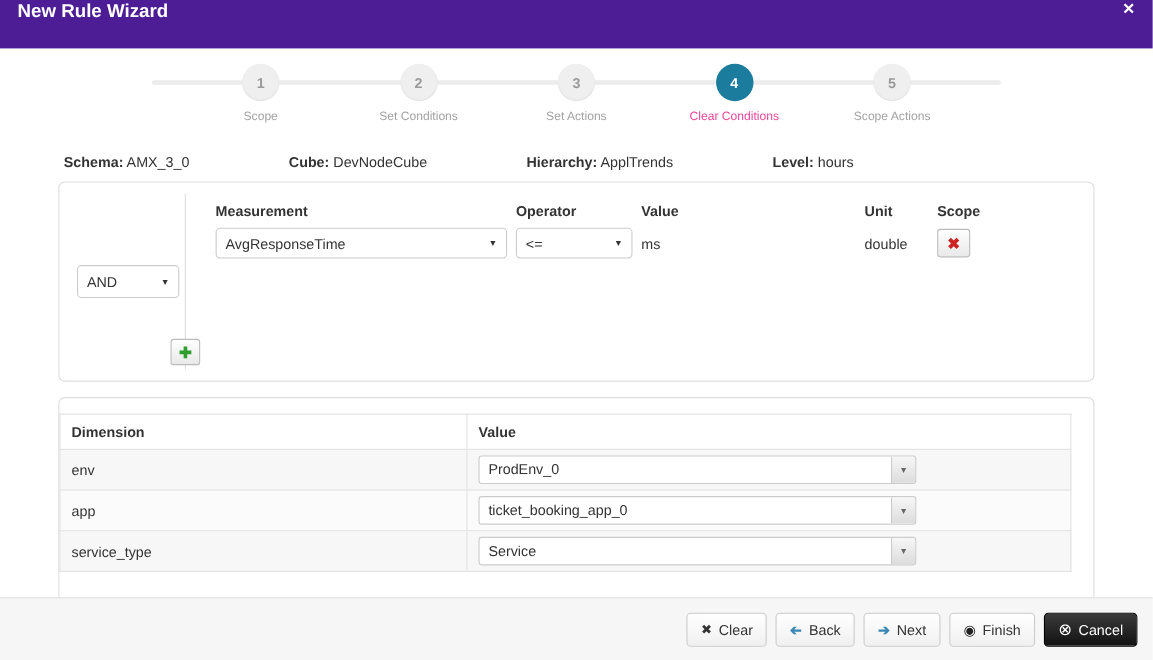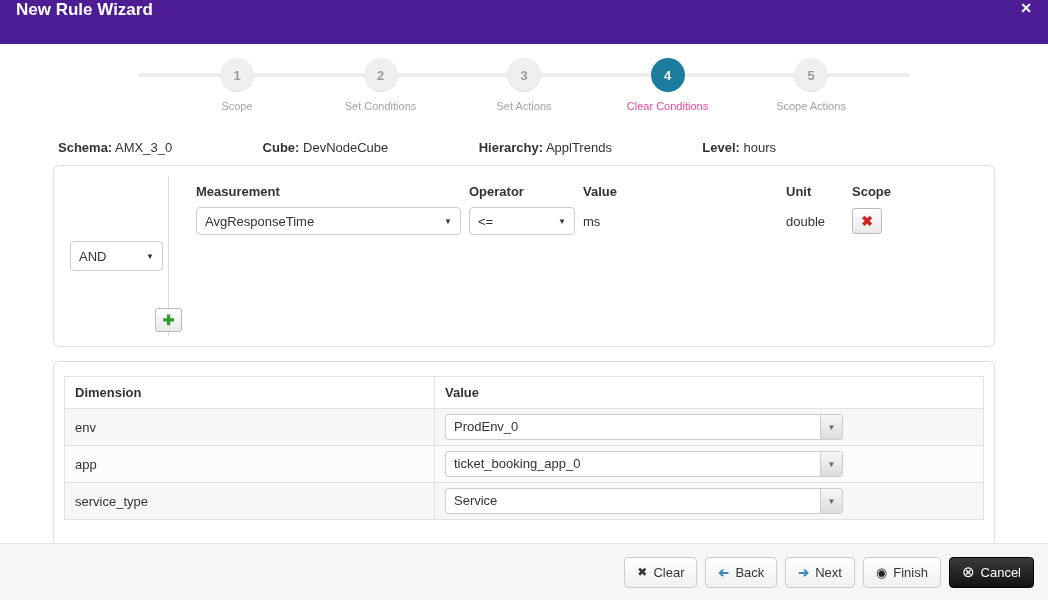--- a/index.html
+++ b/index.html
@@ -135,21 +135,21 @@
     cursor: pointer;
   }
   .delete-glyph { color: #cc2222; font-weight: bold; font-size: 14px; }
   .add-btn { position: absolute; left: -14px; bottom: 6px; width: 27px; height: 24px; }
   .add-glyph { color: #2f9e2f; font-weight: bold; font-size: 14px; }
 
   
   .dimensions-panel {
     margin-top: 14px;
     height: 186px;
-    padding: 14px 10px;
+    padding: 14px 0;
   }
   table.dim-table {
     width: 920px;
     border-collapse: collapse;
   }
   .dim-table th, .dim-table td {
     border: 1px solid #e2e2e2;
     text-align: left;
     padding: 5px 10px;
   }

